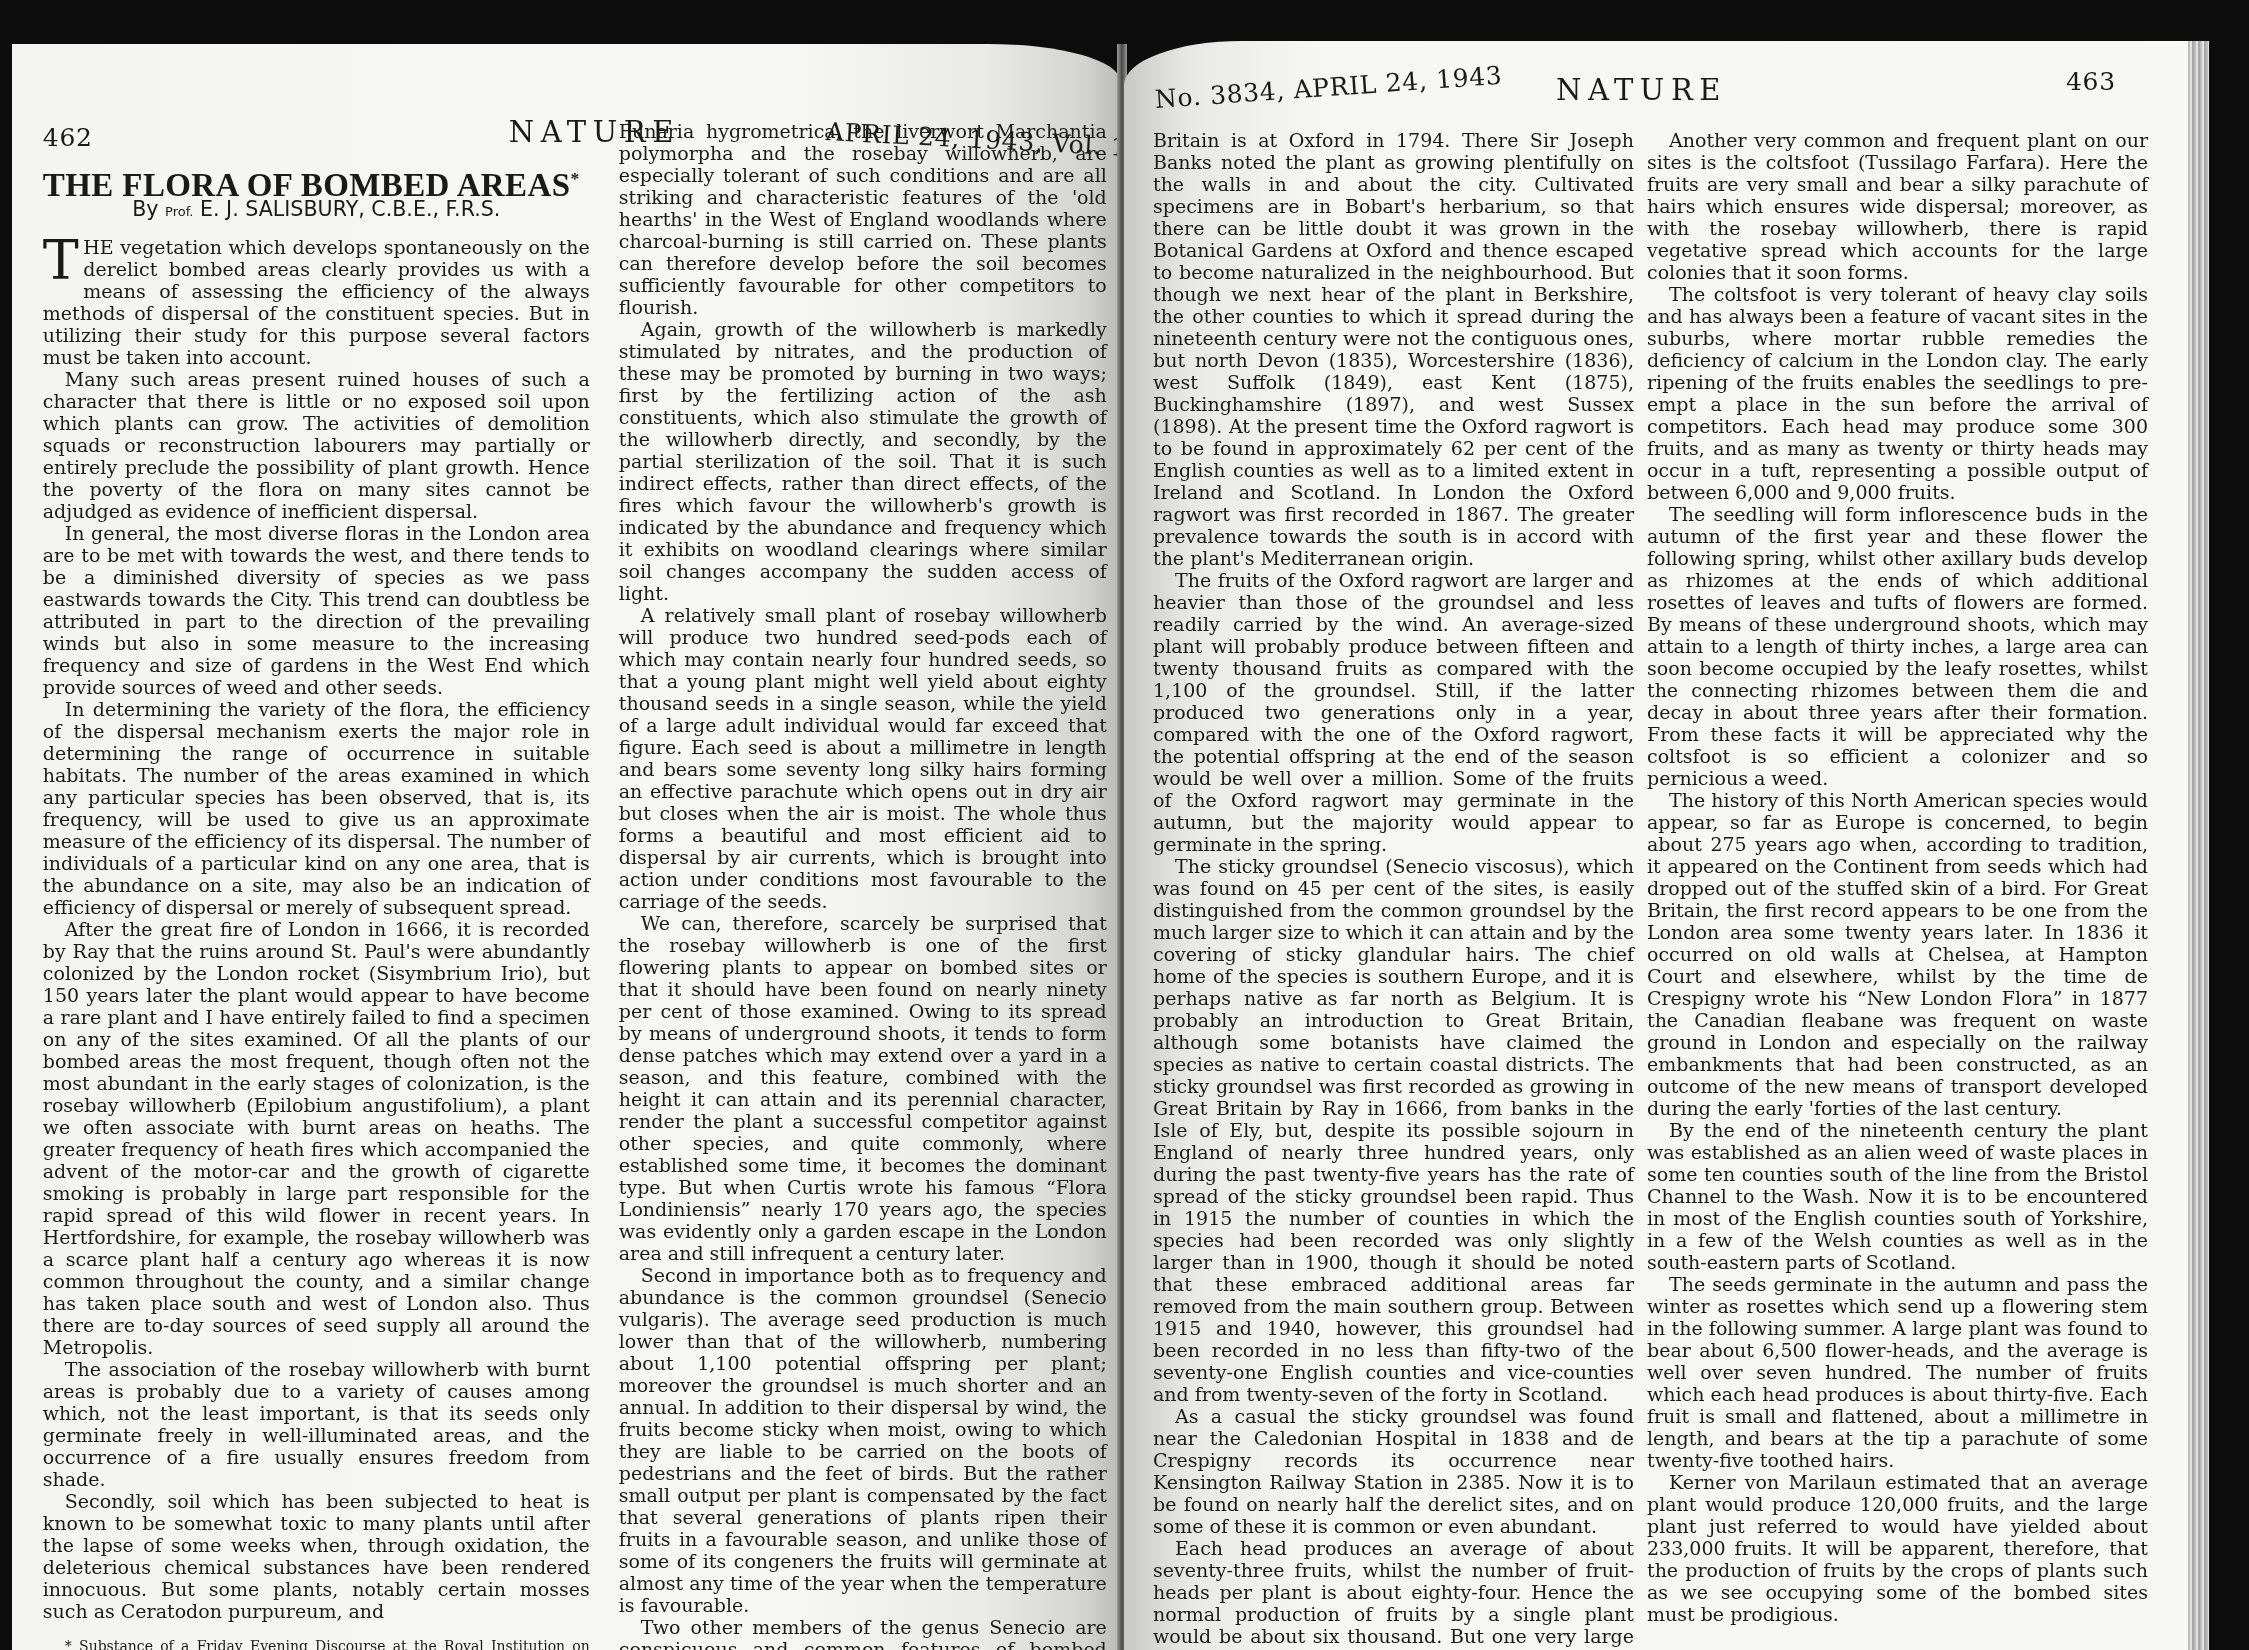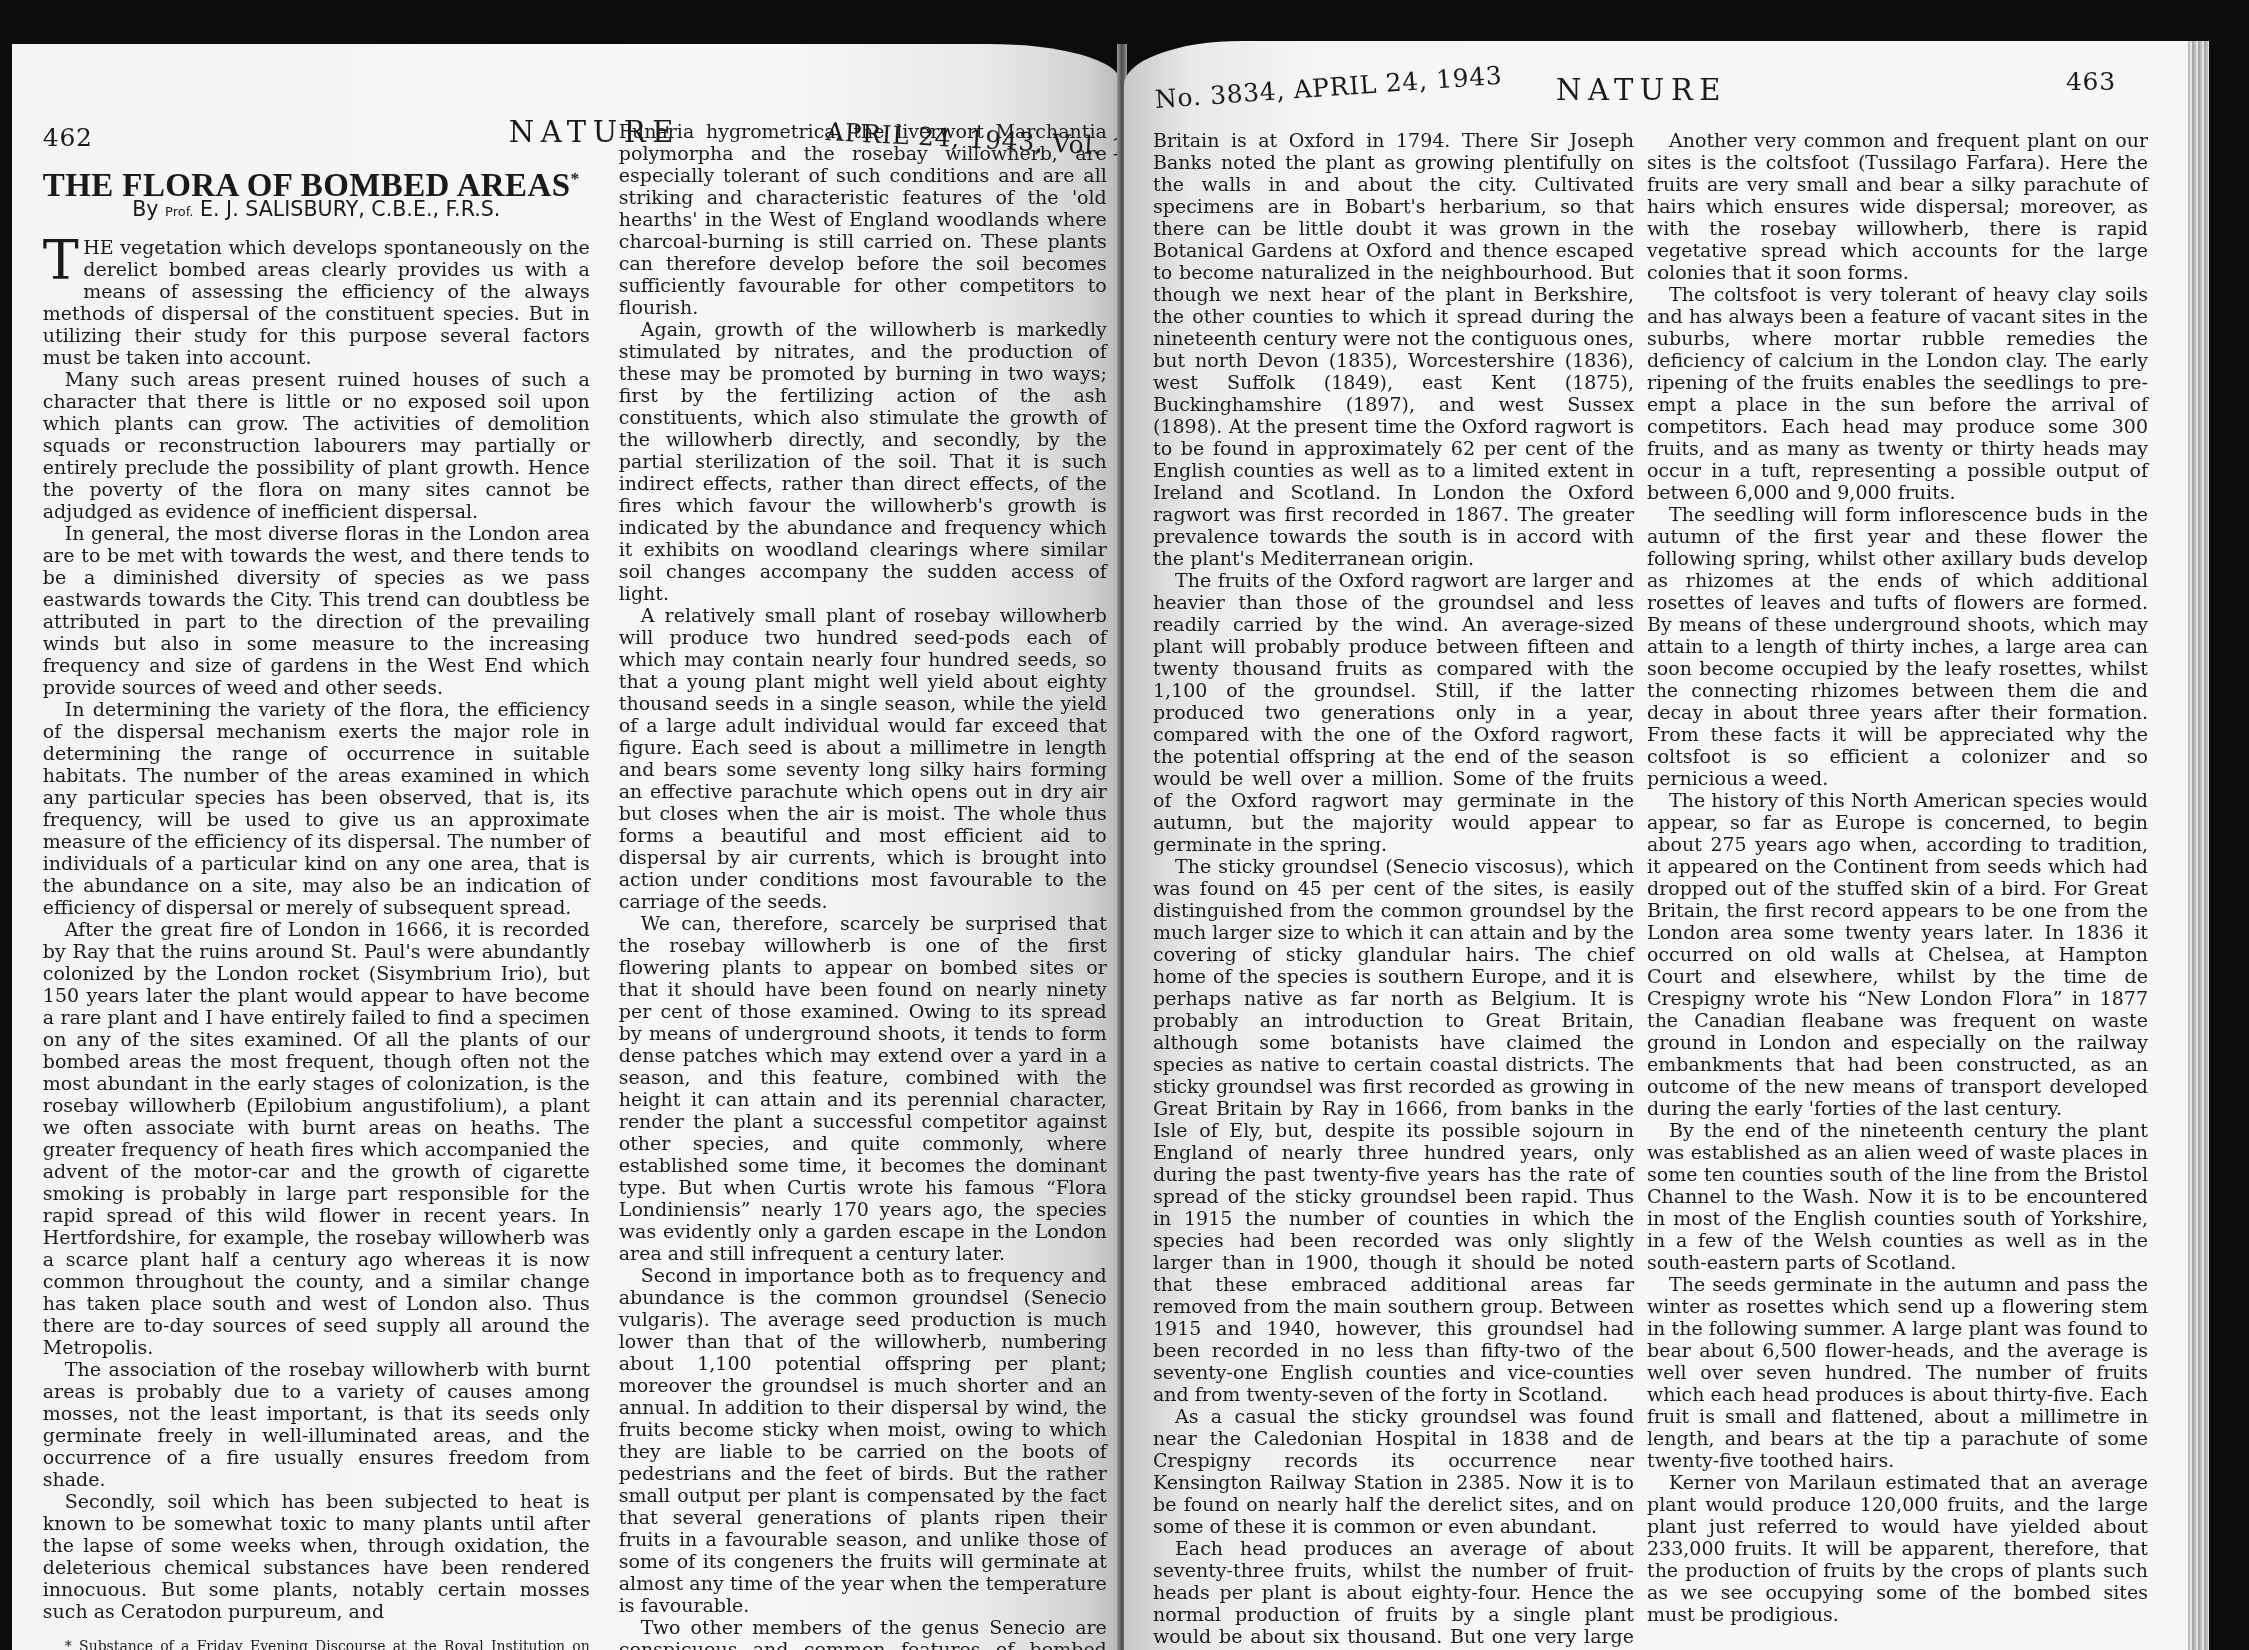--- a/index.html
+++ b/index.html
@@ -43,21 +43,21 @@
     <div class="byline">
       <span>By</span>
       <span class="sc">Prof.</span>
       <span>E. J. SALISBURY, C.B.E., F.R.S.</span>
     </div>
     <p class="noindent"><span class="dropcap">T</span><span>HE vegetation which develops spontaneously on the derelict bombed areas clearly provides us with a means of assessing the efficiency of the always methods of dispersal of the constituent species. But in utilizing their study for this purpose several factors must be taken into account.</span></p>
     <p>Many such areas present ruined houses of such a character that there is little or no exposed soil upon which plants can grow. The activities of demolition squads or reconstruction labourers may partially or entirely preclude the possibility of plant growth. Hence the poverty of the flora on many sites cannot be adjudged as evidence of inefficient dispersal.</p>
     <p>In general, the most diverse floras in the London area are to be met with towards the west, and there tends to be a diminished diversity of species as we pass eastwards towards the City. This trend can doubtless be attributed in part to the direction of the prevailing winds but also in some measure to the increasing frequency and size of gardens in the West End which provide sources of weed and other seeds.</p>
     <p>In determining the variety of the flora, the efficiency of the dispersal mechanism exerts the major role in determining the range of occurrence in suitable habitats. The number of the areas examined in which any particular species has been observed, that is, its frequency, will be used to give us an approximate measure of the efficiency of its dispersal. The number of individuals of a particular kind on any one area, that is the abundance on a site, may also be an indication of efficiency of dispersal or merely of subsequent spread.</p>
     <p>After the great fire of London in 1666, it is recorded by Ray that the ruins around St. Paul's were abundantly colonized by the London rocket (Sisymbrium Irio), but 150 years later the plant would appear to have become a rare plant and I have entirely failed to find a specimen on any of the sites examined. Of all the plants of our bombed areas the most frequent, though often not the most abundant in the early stages of colonization, is the rosebay willowherb (Epilobium angustifolium), a plant we often associate with burnt areas on heaths. The greater frequency of heath fires which accompanied the advent of the motor-car and the growth of cigarette smoking is probably in large part responsible for the rapid spread of this wild flower in recent years. In Hertfordshire, for example, the rosebay willowherb was a scarce plant half a century ago whereas it is now common throughout the county, and a similar change has taken place south and west of London also. Thus there are to-day sources of seed supply all around the Metropolis.</p>
-    <p>The association of the rosebay willowherb with burnt areas is probably due to a variety of causes among mosses, not the least important, is that its seeds only germinate freely in well-illuminated areas, and the occurrence of a fire usually ensures freedom from shade.</p>
+    <p>The association of the rosebay willowherb with burnt areas is probably due to a variety of causes among which, not the least important, is that its seeds only germinate freely in well-illuminated areas, and the occurrence of a fire usually ensures freedom from shade.</p>
     <p>Secondly, soil which has been subjected to heat is known to be somewhat toxic to many plants until after the lapse of some weeks when, through oxidation, the deleterious chemical substances have been rendered innocuous. But some plants, notably certain mosses such as Ceratodon purpureum, and</p>
     <div class="footnote">* Substance of a Friday Evening Discourse at the Royal Institution on February 19.</div>
   </div>
 
   <div class="col" style="left:607px;top:76px;width:488px;">
     <p class="noindent">Funaria hygrometrica, the liverwort Marchantia polymorpha and the rosebay willowherb, are especially tolerant of such conditions and are all striking and characteristic features of the 'old hearths' in the West of England woodlands where charcoal-burning is still carried on. These plants can therefore develop before the soil becomes sufficiently favourable for other competitors to flourish.</p>
     <p>Again, growth of the willowherb is markedly stimulated by nitrates, and the production of these may be promoted by burning in two ways; first by the fertilizing action of the ash constituents, which also stimulate the growth of the willowherb directly, and secondly, by the partial sterilization of the soil. That it is such indirect effects, rather than direct effects, of the fires which favour the willowherb's growth is indicated by the abundance and frequency which it exhibits on woodland clearings where similar soil changes accompany the sudden access of light.</p>
     <p>A relatively small plant of rosebay willowherb will produce two hundred seed-pods each of which may contain nearly four hundred seeds, so that a young plant might well yield about eighty thousand seeds in a single season, while the yield of a large adult individual would far exceed that figure. Each seed is about a millimetre in length and bears some seventy long silky hairs forming an effective parachute which opens out in dry air but closes when the air is moist. The whole thus forms a beautiful and most efficient aid to dispersal by air currents, which is brought into action under conditions most favourable to the carriage of the seeds.</p>
     <p>We can, therefore, scarcely be surprised that the rosebay willowherb is one of the first flowering plants to appear on bombed sites or that it should have been found on nearly ninety per cent of those examined. Owing to its spread by means of underground shoots, it tends to form dense patches which may extend over a yard in a season, and this feature, combined with the height it can attain and its perennial character, render the plant a successful competitor against other species, and quite commonly, where established some time, it becomes the dominant type. But when Curtis wrote his famous “Flora Londiniensis” nearly 170 years ago, the species was evidently only a garden escape in the London area and still infrequent a century later.</p>
     <p>Second in importance both as to frequency and abundance is the common groundsel (Senecio vulgaris). The average seed production is much lower than that of the willowherb, numbering about 1,100 potential offspring per plant; moreover the groundsel is much shorter and an annual. In addition to their dispersal by wind, the fruits become sticky when moist, owing to which they are liable to be carried on the boots of pedestrians and the feet of birds. But the rather small output per plant is compensated by the fact that several generations of plants ripen their fruits in a favourable season, and unlike those of some of its congeners the fruits will germinate at almost any time of the year when the temperature is favourable.</p>

